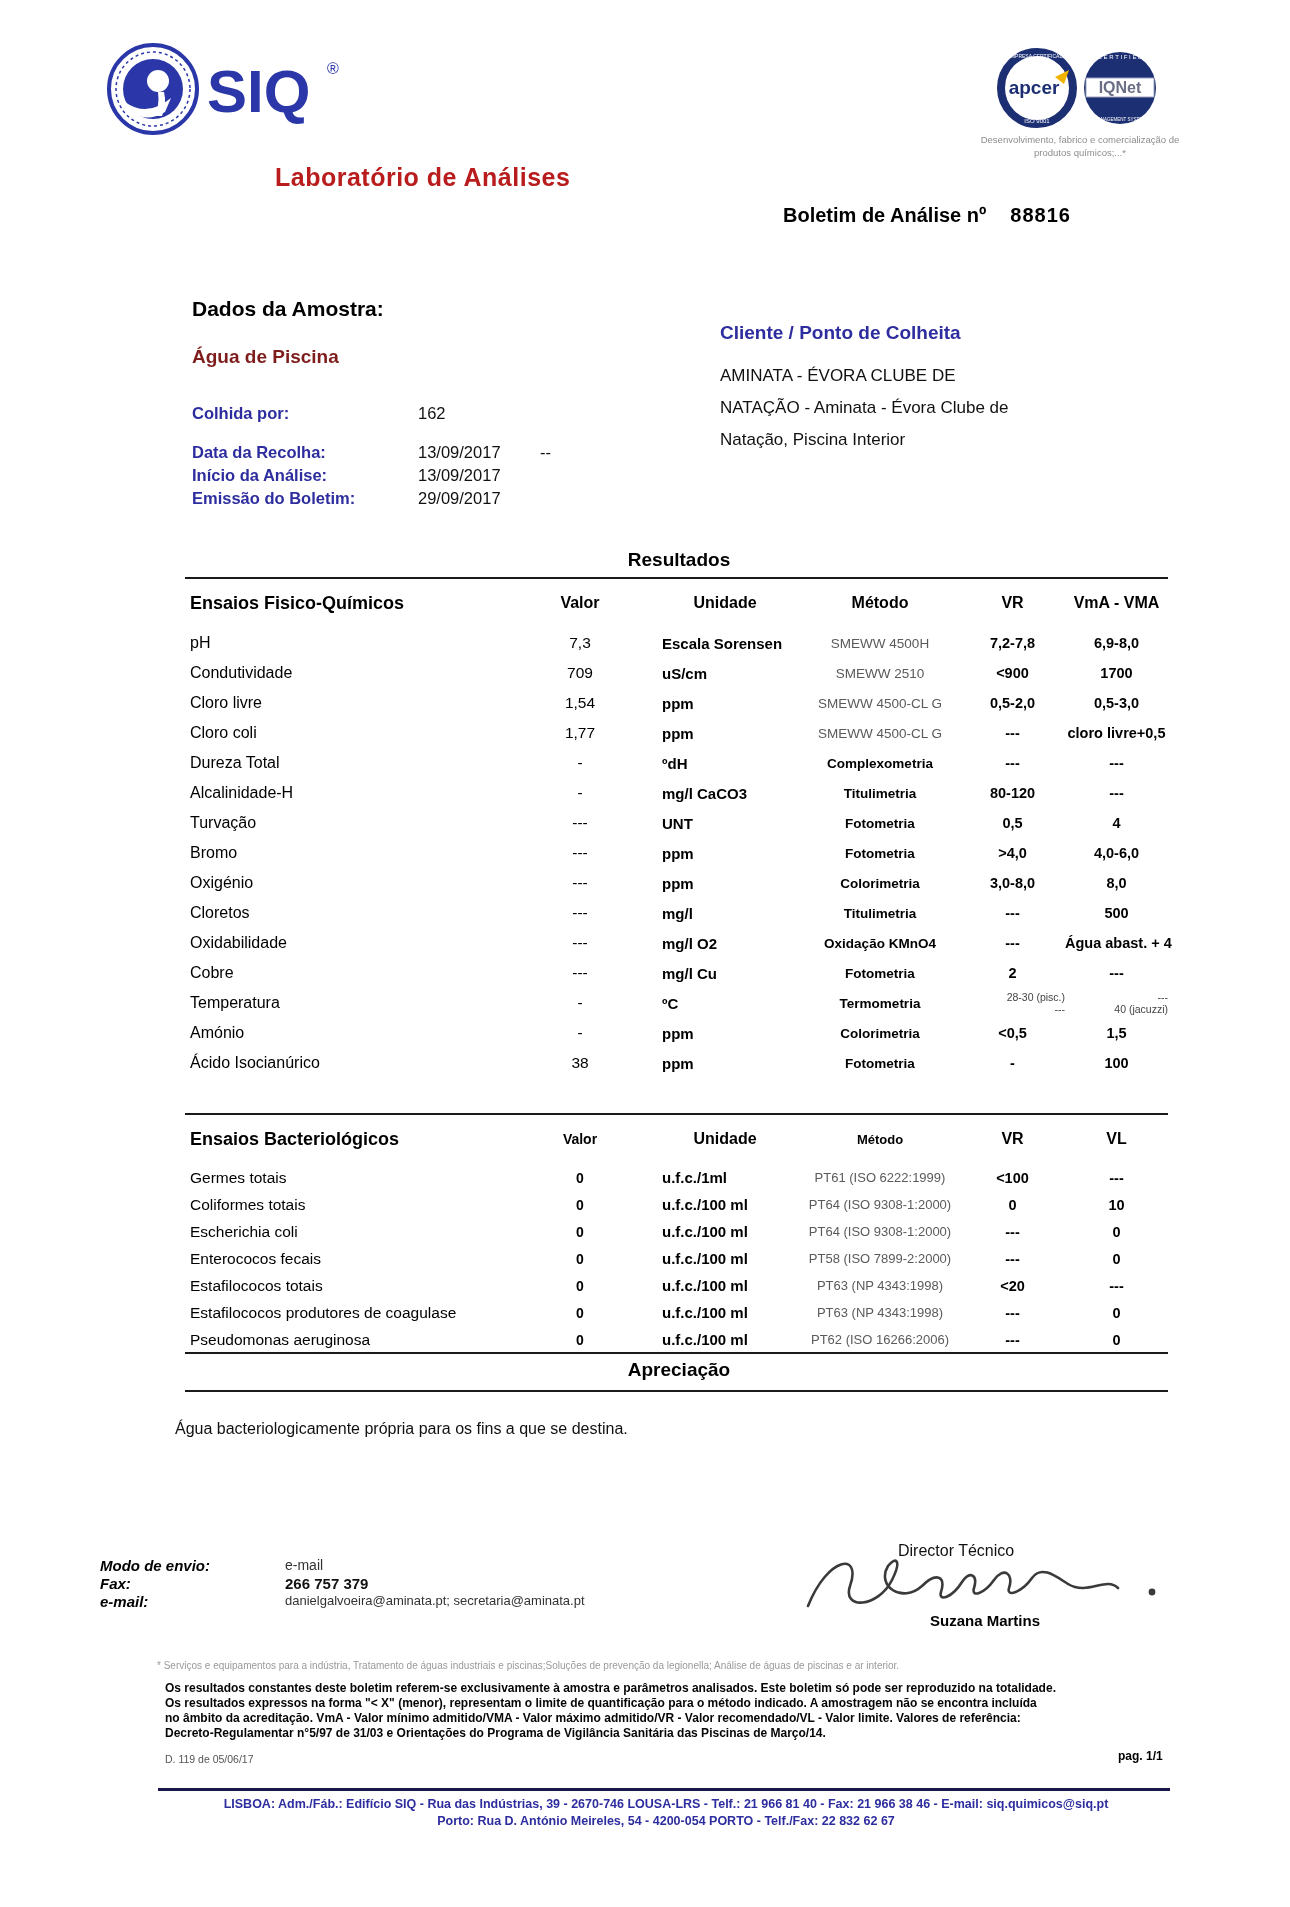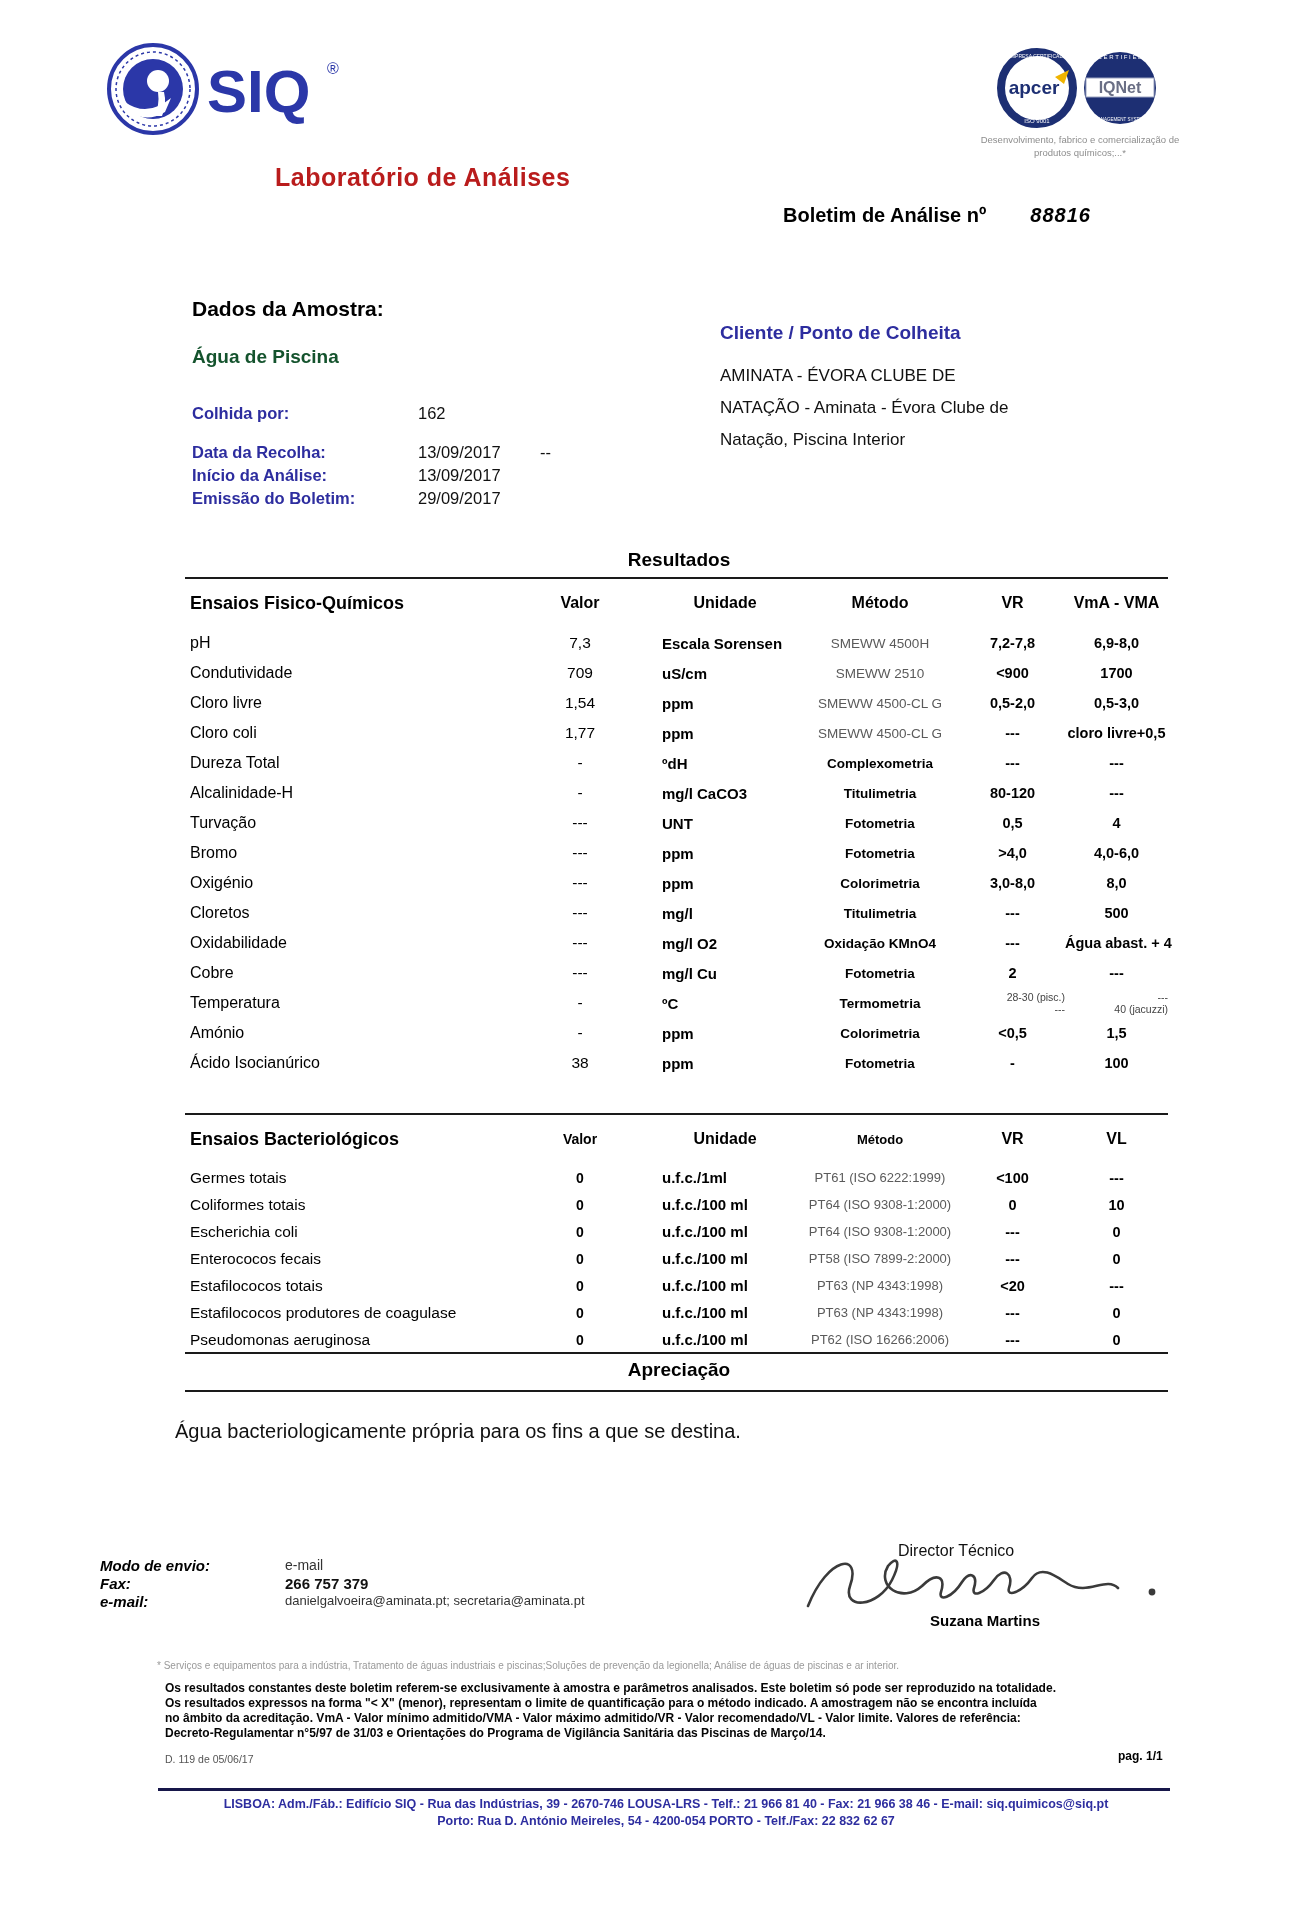--- a/index.html
+++ b/index.html
@@ -2,25 +2,25 @@
 <html><head>
 <meta charset="utf-8">
 <style>
   html,body{margin:0;padding:0;background:#e8e8e8;}
   .page{position:relative;width:1290px;height:1907px;background:#ffffff;margin:0 auto;
         font-family:"Liberation Sans",sans-serif;color:#000;overflow:hidden;}
   .abs{position:absolute;}
   
   .lab-title{left:275px;top:163px;font-size:25px;font-weight:bold;color:#b91c1c;letter-spacing:.5px;}
   .bulletin{left:783px;top:204px;font-size:20px;font-weight:bold;}
-  .bulletin .num{margin-left:44px;letter-spacing:1px;font-style:italic;}
+  .bulletin .num{margin-left:24px;letter-spacing:1px;}
   .cert-caption{left:955px;top:133px;width:250px;text-align:center;font-size:9.5px;color:#8d8d8d;line-height:13px;}
   
   .dados-title{left:192px;top:297px;font-size:21px;font-weight:bold;}
-  .sample-type{left:192px;top:346px;font-size:19px;font-weight:bold;color:#14532d;}
+  .sample-type{left:192px;top:346px;font-size:19px;font-weight:bold;color:#7f1d1d;}
   .field-row{position:absolute;left:192px;width:560px;height:22px;font-size:16.5px;}
   .field-row .flabel{position:absolute;left:0;top:0;font-weight:bold;color:#2d2d9f;}
   .field-row .fvalue{position:absolute;left:226px;top:0;color:#111;}
   .field-row .fextra{position:absolute;left:348px;top:0;color:#111;}
   
   .client-title{left:720px;top:322px;font-size:19px;font-weight:bold;color:#2d2d9f;}
   .client-lines{left:720px;top:360px;width:420px;font-size:17px;line-height:32px;color:#111;}
   
   .res-title{left:190px;top:549px;width:978px;text-align:center;font-size:19px;font-weight:bold;}
   .hline{position:absolute;left:185px;width:983px;height:2px;background:#1a1a1a;}
@@ -38,21 +38,21 @@
   .t-bacterio .col-name{font-size:15.5px;}
   .col-unidade{text-align:left;padding-left:12px;font-weight:bold;font-size:15px;}
   .tcell.h.col-unidade{text-align:center;padding-left:0;}
   .col-metodo{text-align:center;font-size:13.5px;font-weight:bold;}
   .col-metodo.light{font-weight:normal;color:#5a5a5a;}
   .t-bacterio .col-metodo{font-size:13px;}
   .col-vr,.col-vma,.col-vl{text-align:center;font-weight:bold;font-size:14.5px;}
   .tcell.stacked{font-size:10.5px;font-weight:normal;color:#444;line-height:12px;text-align:right;}
   
   .apr-title{left:190px;top:1359px;width:978px;text-align:center;font-size:19px;font-weight:bold;}
-  .apr-text{left:175px;top:1420px;font-size:20px;color:#111;}
+  .apr-text{left:175px;top:1420px;font-size:16px;color:#111;}
   
   .drow{position:absolute;left:100px;width:760px;height:18px;}
   .drow .dlabel{position:absolute;left:0;width:172px;text-align:left;font-weight:bold;font-size:15px;font-style:italic;}
   .drow .dvalue{position:absolute;left:185px;}
   .dv0{font-size:14px;color:#333;}
   .dv1{font-size:15px;font-weight:bold;color:#111;}
   .dv2{font-size:13px;color:#333;}
   .director{left:898px;top:1542px;font-size:16px;color:#111;}
   .sig{left:800px;top:1548px;}
   .suzana{left:880px;top:1612px;width:210px;text-align:center;font-weight:bold;font-size:15px;}

